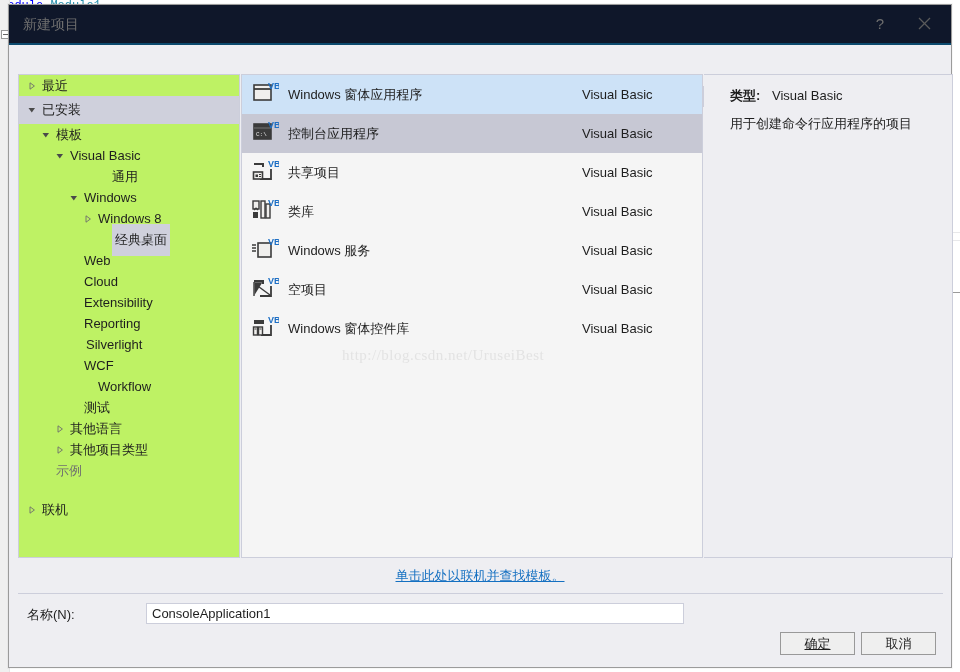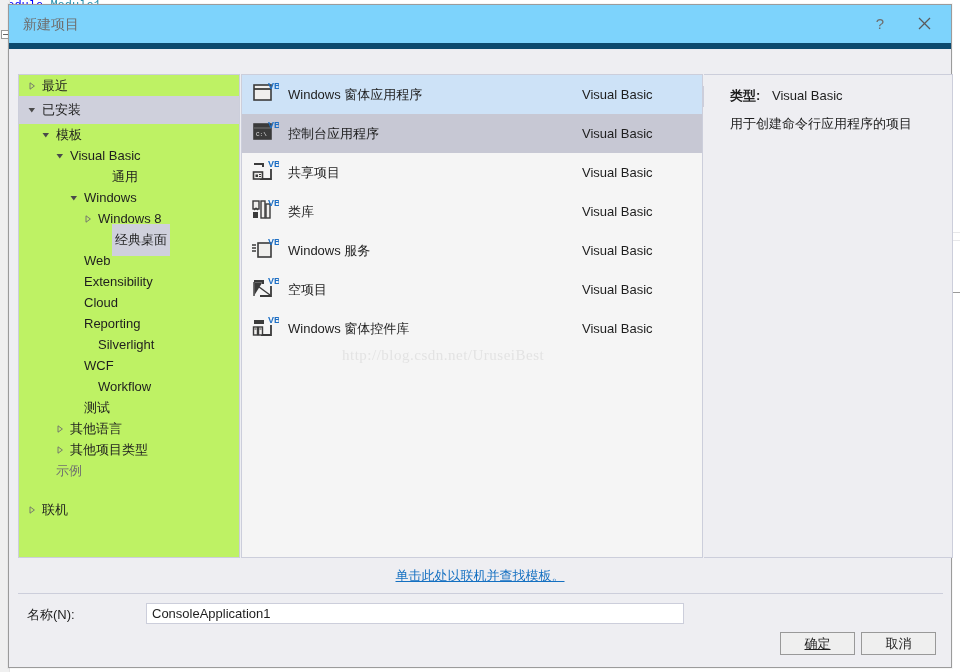--- a/index.html
+++ b/index.html
@@ -77,22 +77,22 @@
     left: 8px; top: 4px;
     width: 944px; height: 664px;
     background: #eeeef2;
     border: 1px solid #9b9b9b;
     box-shadow: 0 0 0 1px rgba(0,0,0,0.03);
     box-sizing: border-box;
   }
   #titlebar {
     position: relative;
     height: 38px;
-    background: #7dd3fc;
-    border-bottom: 6px solid #0c4a6e;
+    background: #0f172a;
+    border-bottom: 2px solid #0c4a6e;
   }
   #dialog-title {
     position: absolute;
     left: 14px; top: 11px;
     font-size: 14px;
     color: #6e6e6e;
   }
   .title-btn {
     position: absolute;
     top: 4px;
@@ -525,36 +525,36 @@
         <span class="tree-label selected" style="margin-left: 3px;">经典桌面</span>
       </div>
       <div class="tree-row">
         <span style="display: inline-block; flex: 0 0 auto; width: 48px;"></span>
         <span class="exp"></span>
         <span class="tree-label" style="margin-left: 3px;">Web</span>
       </div>
       <div class="tree-row">
         <span style="display: inline-block; flex: 0 0 auto; width: 48px;"></span>
         <span class="exp"></span>
+        <span class="tree-label" style="margin-left: 3px;">Cloud</span>
+      </div>
+      <div class="tree-row">
+        <span style="display: inline-block; flex: 0 0 auto; width: 48px;"></span>
+        <span class="exp"></span>
         <span class="tree-label" style="margin-left: 3px;">Extensibility</span>
       </div>
       <div class="tree-row">
         <span style="display: inline-block; flex: 0 0 auto; width: 48px;"></span>
         <span class="exp"></span>
-        <span class="tree-label" style="margin-left: 3px;">Cloud</span>
-      </div>
-      <div class="tree-row">
-        <span style="display: inline-block; flex: 0 0 auto; width: 48px;"></span>
-        <span class="exp"></span>
         <span class="tree-label" style="margin-left: 3px;">Reporting</span>
       </div>
       <div class="tree-row">
         <span style="display: inline-block; flex: 0 0 auto; width: 48px;"></span>
         <span class="exp"></span>
-        <span class="tree-label" style="margin-left: 17px;">Silverlight</span>
+        <span class="tree-label" style="margin-left: 5px;">Silverlight</span>
       </div>
       <div class="tree-row">
         <span style="display: inline-block; flex: 0 0 auto; width: 48px;"></span>
         <span class="exp"></span>
         <span class="tree-label" style="margin-left: 3px;">WCF</span>
       </div>
       <div class="tree-row">
         <span style="display: inline-block; flex: 0 0 auto; width: 48px;"></span>
         <span class="exp"></span>
         <span class="tree-label" style="margin-left: 17px; text-align: center;">Workflow</span>

